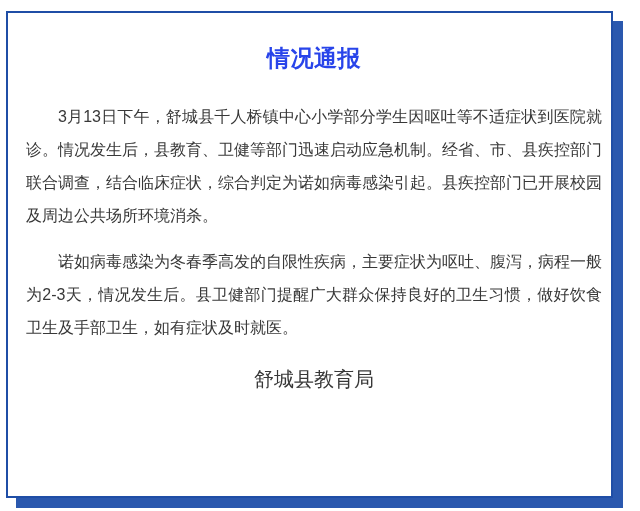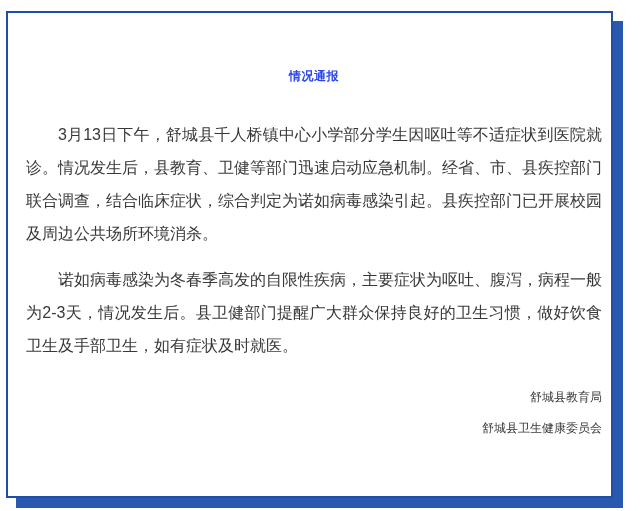--- a/index.html
+++ b/index.html
@@ -21,56 +21,55 @@
     position: absolute;
     left: 6px; top: 11px;
     width: 607px; height: 487px;
     background: var(--card-bg);
     border: 2px solid var(--card-border);
     box-shadow: 10px 10px 0 0 var(--card-shadow);
     padding: 0 9px 0 18px;
     overflow: hidden;
   }
   .notice-title {
-    margin-top: 50px;
+    margin-top: 32px;
     text-align: center;
-    font-size: 12px;
+    font-size: 23px;
     font-weight: bold;
     line-height: 26px;
     letter-spacing: 0.5px;
     color: var(--title-color);
   }
   .notice-body {
     margin-top: 29px;
   }
   .notice-body p {
     font-size: 16px;
     line-height: 33px;
     color: var(--text-color);
     text-indent: 2em;
     text-align: justify;
     margin-bottom: 13px;
   }
   .signature-block {
     margin-top: 20px;
-    text-align: right;
-    font-size: 12px;
+    text-align: center;
+    font-size: 20px;
     line-height: 31px;
     color: var(--text-color);
   }
   .signature-block div { white-space: nowrap; }
 </style>
 </head>
 <body>
 
 <div class="notice-card">
   <h1 class="notice-title">情况通报</h1>
 
   <div class="notice-body">
     <p>3月13日下午，舒城县千人桥镇中心小学部分学生因呕吐等不适症状到医院就诊。情况发生后，县教育、卫健等部门迅速启动应急机制。经省、市、县疾控部门联合调查，结合临床症状，综合判定为诺如病毒感染引起。县疾控部门已开展校园及周边公共场所环境消杀。</p>
     <p>诺如病毒感染为冬春季高发的自限性疾病，主要症状为呕吐、腹泻，病程一般为2-3天，情况发生后。县卫健部门提醒广大群众保持良好的卫生习惯，做好饮食卫生及手部卫生，如有症状及时就医。</p>
   </div>
 
   <div class="signature-block">
     <div>舒城县教育局</div>
-    <div>舒城县卫生健康委员会</div>
   </div>
 </div>
 
 </body></html>

